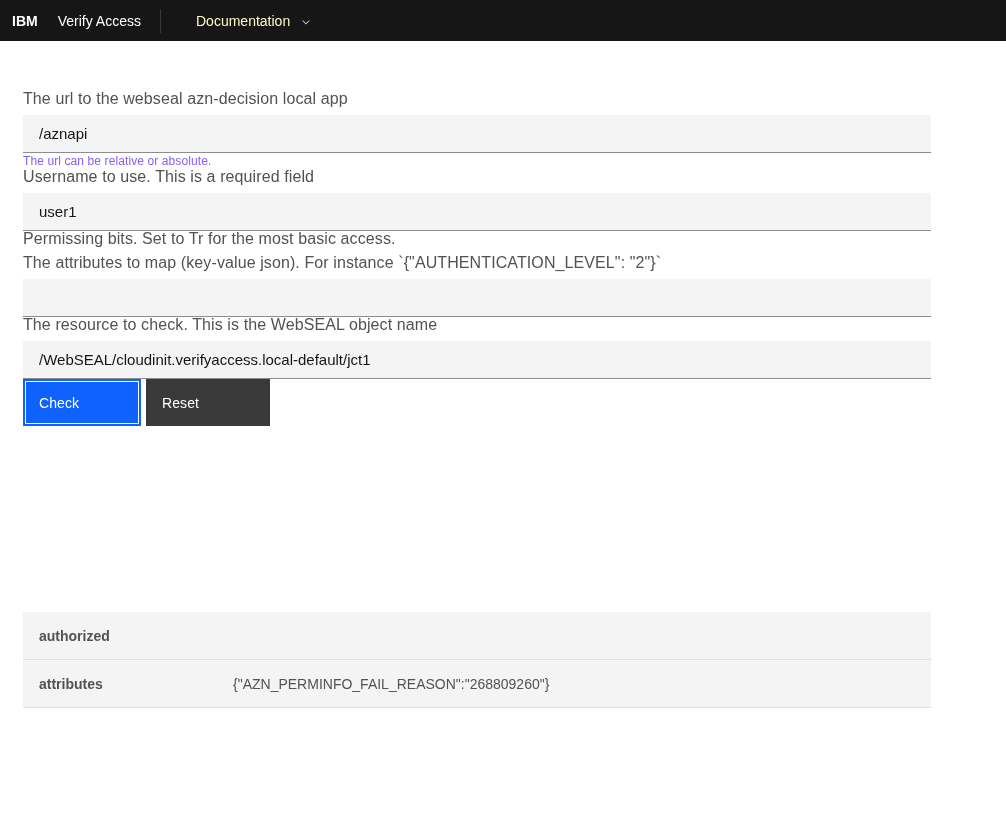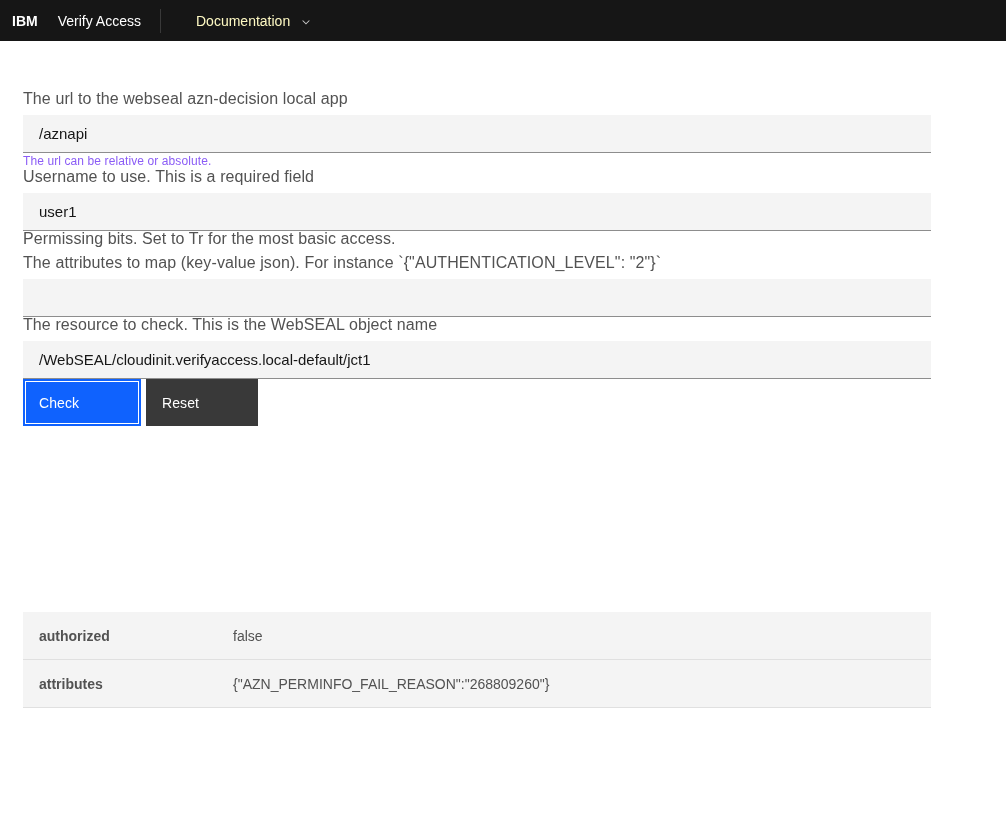--- a/index.html
+++ b/index.html
@@ -93,21 +93,21 @@
     letter-spacing: 0.1px;
   }
   .btn-primary {
     width: 118px;
     background: #0f62fe;
     border: 2px solid #0f62fe;
     box-shadow: inset 0 0 0 1px #ffffff; 
     padding-left: 14px;
   }
   .btn-secondary {
-    width: 112px;
+    width: 124px;
     background: #393939;
     border: none;
     padding-left: 16px;
   }
 
   
   .results {
     margin-top: 186px;
     width: 908px;
   }
@@ -169,21 +169,20 @@
   </div>
 
   <div class="button-row">
     <button class="btn btn-primary">Check</button>
     <button class="btn btn-secondary">Reset</button>
   </div>
 
   <div class="results">
     <div class="result-row">
       <div class="result-key">authorized</div>
-      <div class="result-value">false</div>
     </div>
     <div class="result-row">
       <div class="result-key">attributes</div>
       <div class="result-value">{"AZN_PERMINFO_FAIL_REASON":"268809260"}</div>
     </div>
   </div>
 
 </main>
 
 </body></html>

